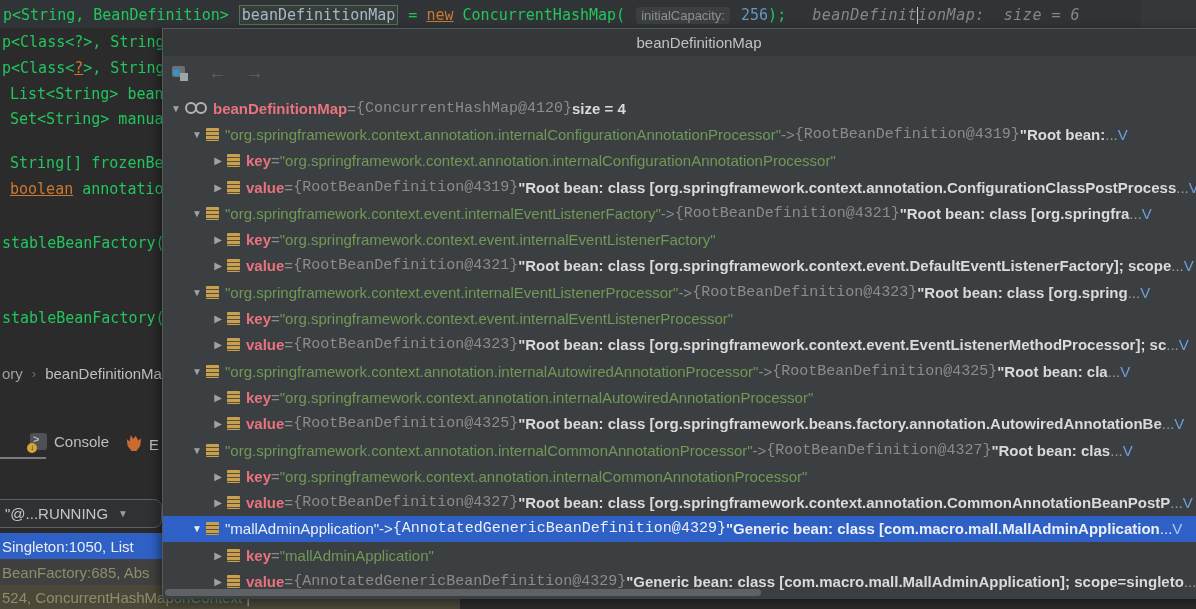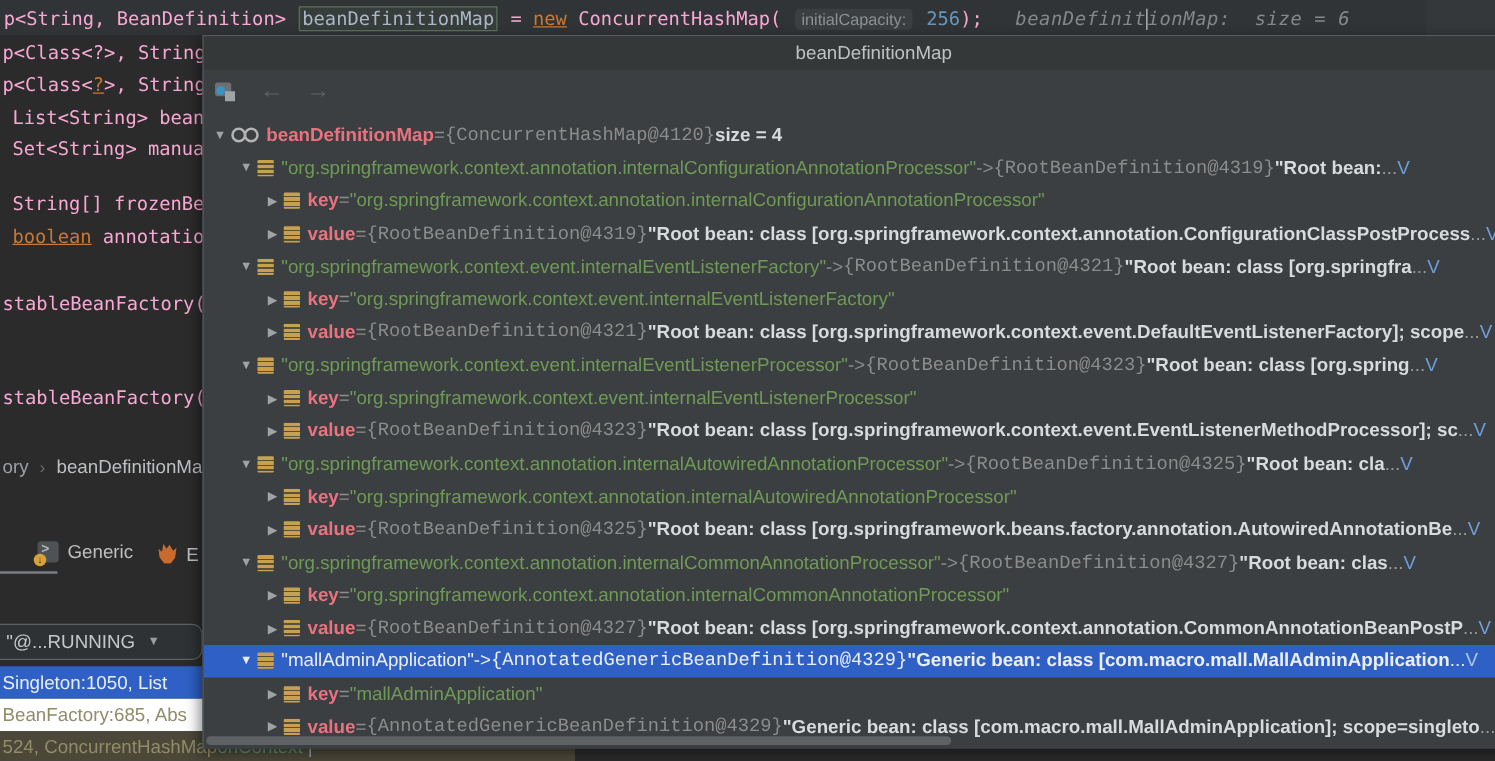--- a/index.html
+++ b/index.html
@@ -2,21 +2,21 @@
 <html><head>
 <meta charset="utf-8">
 <style>
   html,body{margin:0;padding:0;}
   body{width:1196px;height:609px;overflow:hidden;position:relative;
        background:#2B2B2B;font-family:"Liberation Sans",sans-serif;}
   .abs{position:absolute;}
   
   .ed-line{position:absolute;white-space:pre;font-family:"DejaVu Sans Mono",monospace;
            font-size:15px;line-height:22px;color:#A9B7C6;z-index:1;}
-  .sg-code{color:#f9a8d4;}
+  .sg-code{color:#22c55e;}
   .sg-kw{color:#CC7832;text-decoration:underline;}
   .sg-num{color:#6897BB;}
   .sg-selbox{color:#A9B7C6;border:1px solid #587058;background:rgba(90,120,90,.14);
              padding:0 2px;margin:0 1px;}
   .sg-hint{font-family:"Liberation Sans",sans-serif;font-size:13px;color:#8C9093;
            background:#3B3F42;border-radius:4px;padding:1px 5px;margin:0 2px;}
   .sg-ghost{font-style:italic;color:#85888B;letter-spacing:.5px;}
   .sg-gap{display:inline-block;width:26px;}
   .sg-caret{display:inline-block;width:1px;height:17px;background:#C8C8C8;vertical-align:middle;}
   #topline-bg{left:0;top:0;width:1196px;height:28px;background:#313436;z-index:0;}
@@ -36,21 +36,21 @@
   .flame-ic{width:16px;height:16px;background:#C96A2F;
             clip-path:polygon(30% 0,45% 25%,60% 5%,78% 35%,95% 20%,88% 70%,65% 100%,35% 100%,10% 68%,5% 25%,22% 40%);}
   #partial-tab-letter{left:149px;top:436px;color:#BDBFC1;font-size:15px;z-index:1;}
   
   #thread-dropdown{left:-30px;top:499px;width:190px;height:27px;border:1px solid #5E6163;
                    border-radius:8px;background:#2F3234;z-index:1;display:flex;align-items:center;}
   #thread-dropdown .dd-text{margin-left:34px;color:#C5C8CA;font-size:15px;white-space:nowrap;}
   #thread-dropdown .dd-arrow{margin-left:10px;color:#9A9DA0;font-size:10px;}
   .frame-row{position:absolute;z-index:1;font-size:15px;white-space:nowrap;display:flex;align-items:center;}
   #frame-1{left:0;top:533px;width:162px;height:26px;background:#2E60C6;color:#E9EDF2;}
-  #frame-2{left:0;top:559px;width:172px;height:26px;background:#ffffff;color:#8F8D69;}
+  #frame-2{left:0;top:559px;width:172px;height:26px;background:#404040;color:#8F8D69;}
   #frame-3{left:0;top:585px;width:460px;height:24px;background:#4B4839;color:#8F8D69;}
   .frame-row span{margin-left:2px;}
   #frame-3 .teal{color:#5E8A7C;margin-left:0;}
   #frame-3 .bar{color:#9DA0A3;margin-left:4px;}
   
   #popup{left:162px;top:28px;width:1072px;height:570px;background:#3C3F41;z-index:10;
          border-left:1px solid #56595B;border-top:1px solid #56595B;
          box-shadow:-3px 3px 10px rgba(0,0,0,.45);}
   #popup-title{position:absolute;left:0;top:0;width:100%;height:27px;background:#353839;
                color:#BFC1C3;font-size:15px;line-height:27px;text-align:center;}
@@ -109,21 +109,21 @@
   <span class="crumb-sep">›</span>
   <span class="crumb-cur">beanDefinitionMap</span>
 </div>
 
 <div id="tab-underline" class="abs"></div>
 <div id="console-tab" class="abs">
   <span class="console-ic">
       <span class="prompt">&gt;</span>
       <span class="badge">↓</span>
     </span>
-  <span id="console-label">Generic</span>
+  <span id="console-label">Console</span>
 </div>
 <div class="abs" style="left:126px;top:435px;z-index:1;"><span class="flame-ic" style="display:inline-block;"></span></div>
 <div id="partial-tab-letter" class="abs">E</div>
 
 <div id="thread-dropdown" class="abs">
   <span class="dd-text">"@...RUNNING</span>
   <span class="dd-arrow">▼</span>
 </div>
 
 <div id="frame-1" class="frame-row">

